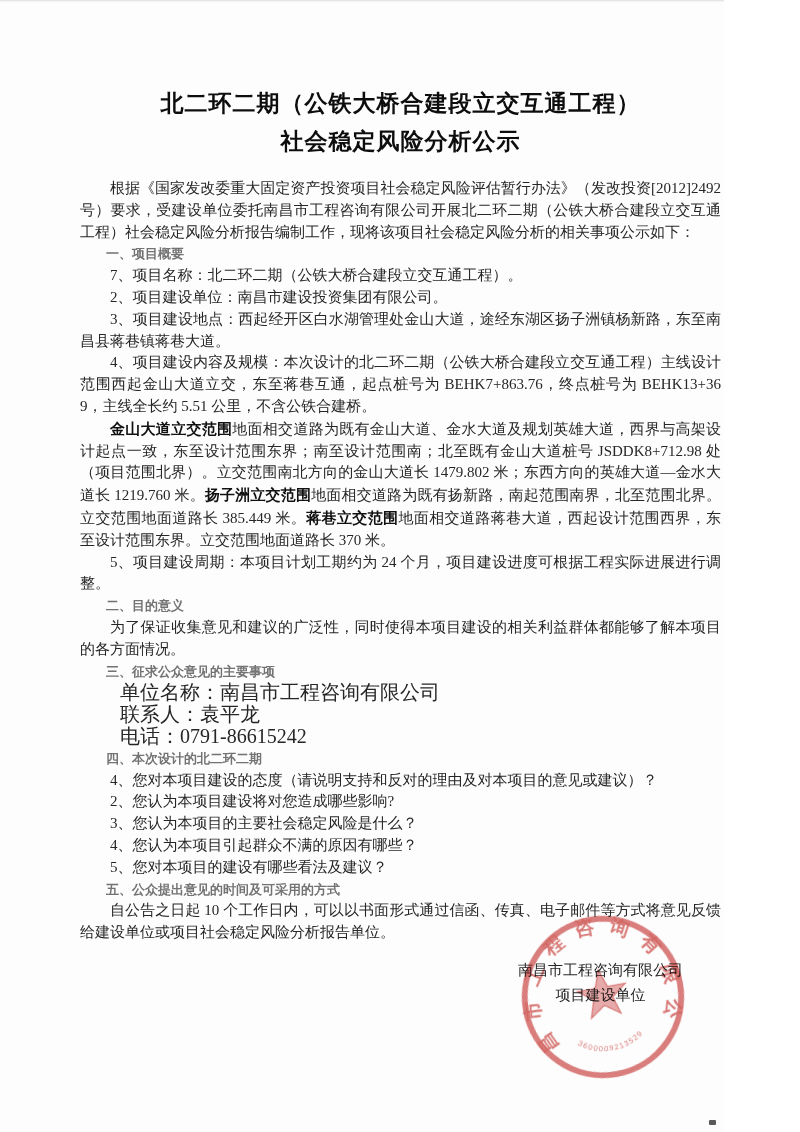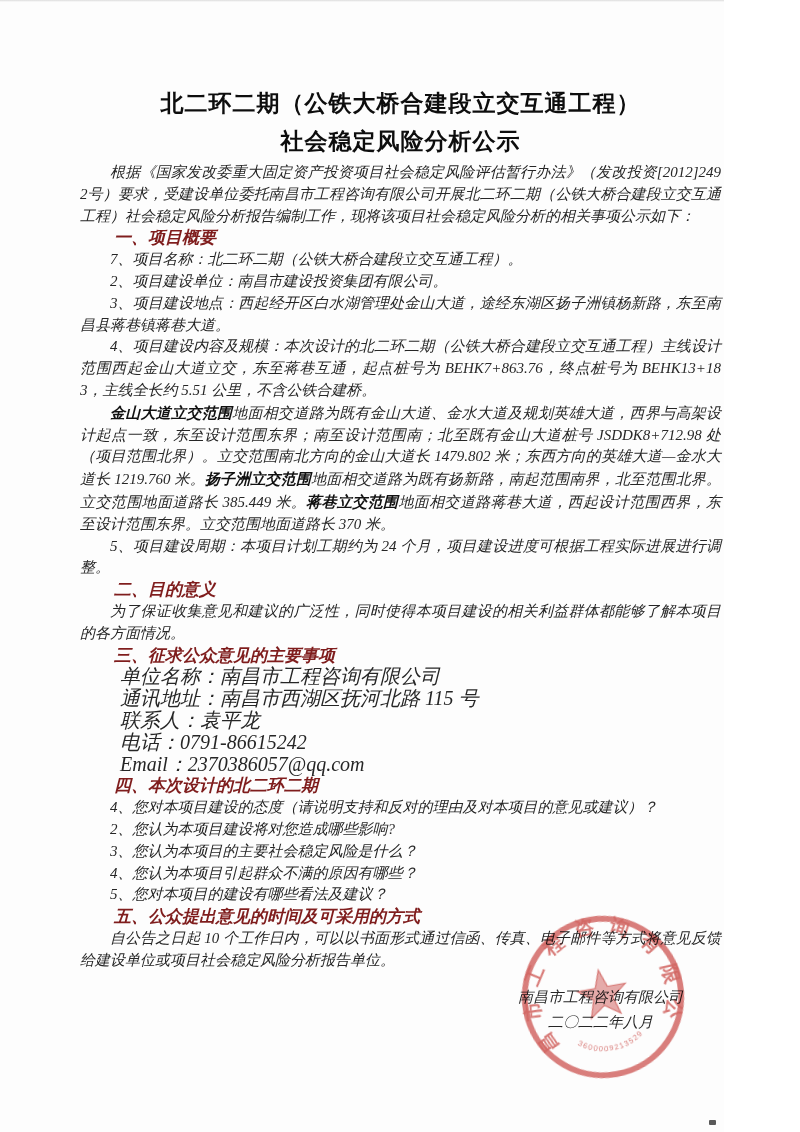--- a/index.html
+++ b/index.html
@@ -21,30 +21,30 @@
   }
   .content{
     position:absolute;left:80px;top:84px;width:641px;
   }
   .doc-title{
     font-family:"Liberation Sans", sans-serif;
     font-weight:bold;color:#0d0d0d;
     font-size:23px;line-height:38px;text-align:center;
     letter-spacing:1px;
   }
-  .doc-body{margin-top:2px;font-style:italic;}
+  .doc-body{margin-top:18px;}
   .para{
     font-size:15px;line-height:21.8px;margin:0;
     text-align:justify;text-indent:2em;
     word-break:break-all;
   }
   .heading{
     font-family:"Liberation Sans", sans-serif;
-    font-weight:bold;color:#7f1d1d;
-    font-size:17px;line-height:21.8px;margin:0;text-indent:2em;
+    font-weight:bold;color:#737373;
+    font-size:13px;line-height:21.8px;margin:0;text-indent:2em;
   }
   .contact-line{
     font-size:20px;line-height:21.8px;margin:0;text-indent:2em;
   }
   .bold-inline{font-weight:bold;font-family:"Liberation Sans", sans-serif;color:#111;}
   .signature{
     width:fit-content;
     margin:14px 38px 0 auto;
     text-align:center;
     font-size:15px;line-height:25px;
@@ -75,47 +75,45 @@
       <div>社会稳定风险分析公示</div>
     </div>
 
     <div class="doc-body">
       <p class="para">根据《国家发改委重大固定资产投资项目社会稳定风险评估暂行办法》（发改投资[2012]2492号）要求，受建设单位委托南昌市工程咨询有限公司开展北二环二期（公铁大桥合建段立交互通工程）社会稳定风险分析报告编制工作，现将该项目社会稳定风险分析的相关事项公示如下：</p>
 
       <p class="heading">一、项目概要</p>
       <p class="para">7、项目名称：北二环二期（公铁大桥合建段立交互通工程）。</p>
       <p class="para">2、项目建设单位：南昌市建设投资集团有限公司。</p>
       <p class="para">3、项目建设地点：西起经开区白水湖管理处金山大道，途经东湖区扬子洲镇杨新路，东至南昌县蒋巷镇蒋巷大道。</p>
-      <p class="para">4、项目建设内容及规模：本次设计的北二环二期（公铁大桥合建段立交互通工程）主线设计范围西起金山大道立交，东至蒋巷互通，起点桩号为 BEHK7+863.76，终点桩号为 BEHK13+183，主线全长约 5.51 公里，不含公铁合建桥。</p>
+      <p class="para">4、项目建设内容及规模：本次设计的北二环二期（公铁大桥合建段立交互通工程）主线设计范围西起金山大道立交，东至蒋巷互通，起点桩号为 BEHK7+863.76，终点桩号为 BEHK13+369，主线全长约 5.51 公里，不含公铁合建桥。</p>
       <p class="para"><span class="bold-inline">金山大道立交范围</span><span>地面相交道路为既有金山大道、金水大道及规划英雄大道，西界与高架设计起点一致，东至设计范围东界；南至设计范围南；北至既有金山大道桩号 JSDDK8+712.98 处（项目范围北界）。立交范围南北方向的金山大道长 1479.802 米；东西方向的英雄大道—金水大道长 1219.760 米。</span><span class="bold-inline">扬子洲立交范围</span><span>地面相交道路为既有扬新路，南起范围南界，北至范围北界。立交范围地面道路长 385.449 米。</span><span class="bold-inline">蒋巷立交范围</span><span>地面相交道路蒋巷大道，西起设计范围西界，东至设计范围东界。立交范围地面道路长 370 米。</span></p>
       <p class="para">5、项目建设周期：本项目计划工期约为 24 个月，项目建设进度可根据工程实际进展进行调整。</p>
 
       <p class="heading">二、目的意义</p>
       <p class="para">为了保证收集意见和建议的广泛性，同时使得本项目建设的相关利益群体都能够了解本项目的各方面情况。</p>
 
       <p class="heading">三、征求公众意见的主要事项</p>
       <p class="contact-line">单位名称：南昌市工程咨询有限公司</p>
-      <p class="contact-line">通讯地址：南昌市西湖区抚河北路 115 号</p>
       <p class="contact-line">联系人：袁平龙</p>
       <p class="contact-line">电话：0791-86615242</p>
-      <p class="contact-line">Email：2370386057@qq.com</p>
 
       <p class="heading">四、本次设计的北二环二期</p>
       <p class="para">4、您对本项目建设的态度（请说明支持和反对的理由及对本项目的意见或建议）？</p>
       <p class="para">2、您认为本项目建设将对您造成哪些影响?</p>
       <p class="para">3、您认为本项目的主要社会稳定风险是什么？</p>
       <p class="para">4、您认为本项目引起群众不满的原因有哪些？</p>
       <p class="para">5、您对本项目的建设有哪些看法及建议？</p>
 
       <p class="heading">五、公众提出意见的时间及可采用的方式</p>
       <p class="para">自公告之日起 10 个工作日内，可以以书面形式通过信函、传真、电子邮件等方式将意见反馈给建设单位或项目社会稳定风险分析报告单位。</p>
 
       <div class="signature">
         <div>南昌市工程咨询有限公司</div>
-        <div>二〇二二年八月</div>
+        <div>项目建设单位</div>
       </div>
     </div>
   </div>
 
   <svg class="seal" viewBox="0 0 200 200" xmlns="http://www.w3.org/2000/svg" aria-hidden="true">
     <circle cx="100" cy="100" r="92" fill="none" stroke="#c9423e" stroke-width="7" stroke-opacity="0.85"></circle>
     <path id="sealArcTop" d="M 35.6,140.3 A 76,76 0 1 1 164.4,140.3" fill="none"></path>
     <text font-size="23" font-weight="bold" letter-spacing="15" fill-opacity="0.88">
       <textPath href="#sealArcTop" startOffset="50%" text-anchor="middle">南昌市工程咨询有限公司</textPath>
     </text>

